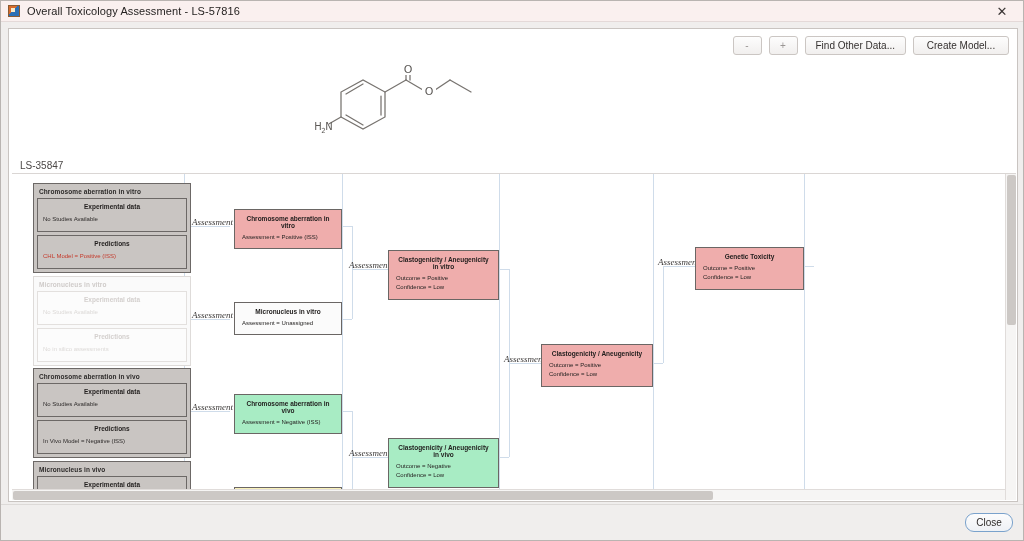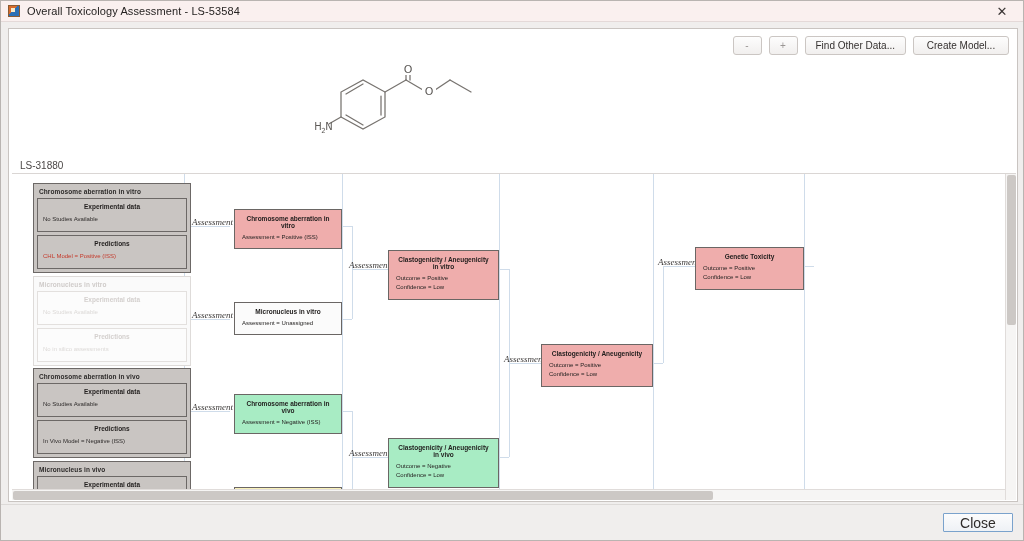--- a/index.html
+++ b/index.html
@@ -200,37 +200,37 @@
 
   
   #footer {
     position: absolute; left: 0; right: 0; bottom: 0;
     height: 36px;
     background: #f0eeed;
     border-top: 1px solid #dddad8;
   }
   #close-button {
     position: absolute; right: 10px; top: 8px;
-    width: 70px; height: 19px;
+    width: 48px; height: 19px;
     background: linear-gradient(#fcfcfd,#eef1f5);
     border: 1px solid #7aa2cc;
-    border-radius: 1px;
-    font-size: 14px; color: #2e2b2a;
+    border-radius: 9px;
+    font-size: 10px; color: #2e2b2a;
     display: flex; align-items: center; justify-content: center;
     cursor: pointer;
   }
 </style>
 </head>
 <body>
 
 <div id="window">
 
   <div id="titlebar">
     <div id="title-icon"></div>
-    <div id="title-text">Overall Toxicology Assessment - LS-53584</div>
+    <div id="title-text">Overall Toxicology Assessment - LS-57816</div>
     <div id="title-close">✕</div>
   </div>
 
   <div id="client">
     <div id="panel">
 
       <div id="toolbar">
         <div class="tb-btn sq">-</div>
         <div class="tb-btn sq">+</div>
         <div class="tb-btn wide">Find Other Data...</div>
@@ -265,21 +265,21 @@
           <text x="103" y="8" font-family="DejaVu Sans, sans-serif" font-size="11" fill="#5d5a57" text-anchor="middle">O</text>
           <rect x="117" y="18" width="14" height="14" fill="#ffffff"></rect>
           <text x="124" y="30" font-family="DejaVu Sans, sans-serif" font-size="11" fill="#5d5a57" text-anchor="middle">O</text>
           <rect x="2" y="54" width="22" height="14" fill="#ffffff"></rect>
           <text x="13" y="65" font-family="DejaVu Sans, sans-serif" font-size="10" fill="#5d5a57" text-anchor="middle">H</text>
           <text x="18.5" y="67.5" font-family="DejaVu Sans, sans-serif" font-size="7" fill="#5d5a57" text-anchor="middle">2</text>
           <text x="24" y="65" font-family="DejaVu Sans, sans-serif" font-size="10" fill="#5d5a57" text-anchor="middle">N</text>
         </svg>
       </div>
 
-      <div id="record-label">LS-31880</div>
+      <div id="record-label">LS-35847</div>
 
       <div id="canvas">
 
         <div class="lane" style="left:172px;"></div>
         <div class="lane" style="left:330px;"></div>
         <div class="lane" style="left:487px;"></div>
         <div class="lane" style="left:641px;"></div>
         <div class="lane" style="left:792px;"></div>
 
         <div class="conn-h" style="left:172px; top:52px; width:46px;"></div>

